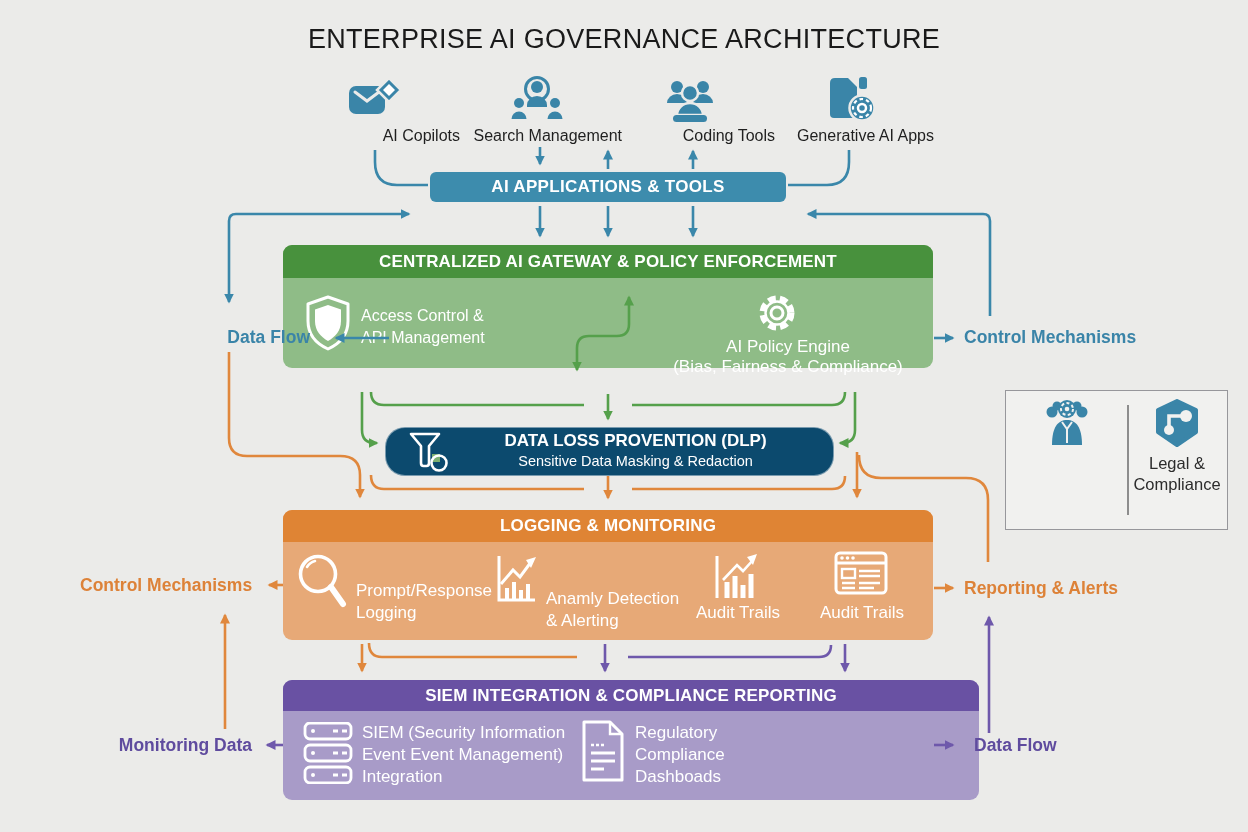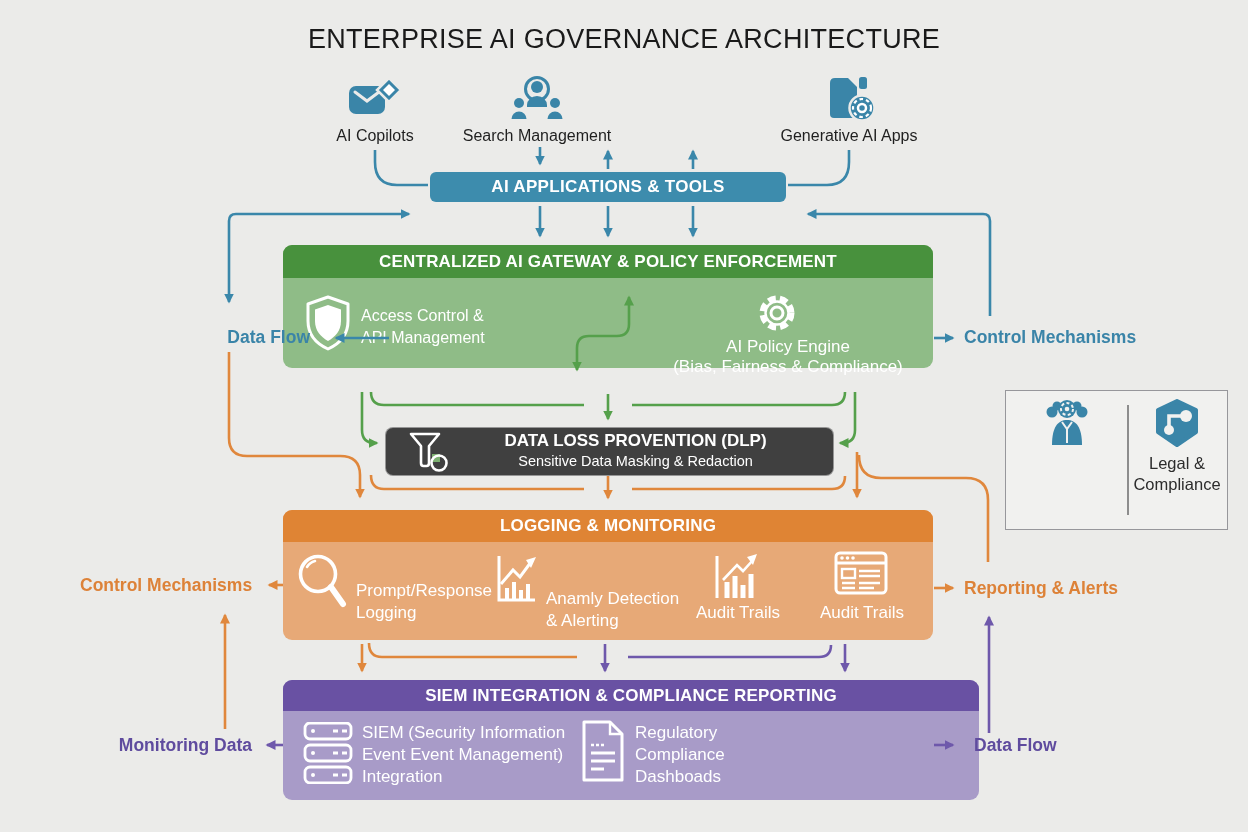--- a/index.html
+++ b/index.html
@@ -1,36 +1,36 @@
 <!DOCTYPE html>
 <html><head>
 <meta charset="utf-8">
 <style>
   html,body{margin:0;padding:0;background:#ebebe9;}
   .stage{position:relative;width:1248px;height:832px;background:#ebebe9;
          font-family:"Liberation Sans",sans-serif;overflow:hidden;}
   .abs{position:absolute;}
   .title{top:24px;left:0;width:100%;text-align:center;font-size:27px;font-weight:normal;
          color:#1a1a1a;letter-spacing:.3px;}
-  .app-item{top:74px;width:170px;text-align:center;}
+  .app-item{top:74px;width:170px;text-align:right;}
   .app-item .ic{height:50px;display:flex;align-items:center;justify-content:center;}
   .app-item .lbl{margin-top:3px;font-size:16px;color:#1f1f1f;}
   .bluebar{left:430px;top:172px;width:356px;height:30px;background:#3d8cad;border-radius:6px;
            color:#fff;font-weight:bold;font-size:17px;text-align:center;line-height:30px;letter-spacing:.3px;}
   .bigbox{border-radius:9px;}
   .box-hdr{position:absolute;left:0;top:0;width:100%;color:#fff;font-weight:bold;font-size:17px;
            text-align:center;letter-spacing:.2px;border-radius:9px 9px 0 0;}
   .wtxt{color:#fff;font-size:17px;line-height:22px;}
   .gateway{left:283px;top:245px;width:650px;height:123px;background:#8fbc87;}
   .gateway .box-hdr{height:33px;line-height:33px;background:#48913d;}
   .logging{left:283px;top:510px;width:650px;height:130px;background:#e7a977;}
   .logging .box-hdr{height:32px;line-height:32px;background:#df8434;}
   .siem{left:283px;top:680px;width:650px;height:120px;background:#a89bc8;padding-left:46px;}
   .siem .box-hdr{height:31px;line-height:31px;background:#6951a3;}
-  .dlp{left:385px;top:427px;width:447px;height:47px;background:#404040;border-radius:8px;
+  .dlp{left:385px;top:427px;width:447px;height:47px;background:#0c4a6e;border-radius:20px;
        border:1px solid rgba(255,255,255,.45);}
   .dlp .txt{position:absolute;left:64px;right:12px;top:2px;text-align:center;color:#fff;}
   .dlp .t1{font-size:17px;font-weight:bold;line-height:22px;}
   .dlp .t2{font-size:14.5px;line-height:19px;}
   .sidepanel{left:1005px;top:390px;width:223px;height:140px;background:#f1f1ef;
              border:1.5px solid #97979b;box-sizing:border-box;}
   .sidepanel .cell{position:absolute;top:0;height:100%;text-align:center;}
   .sidepanel .cell .ic{height:56px;display:flex;align-items:flex-end;justify-content:center;}
   .sidepanel .cell .lbl{margin-top:6px;font-size:16.5px;line-height:21px;color:#2c2c2c;}
   .divider{position:absolute;left:121px;top:14px;width:1.5px;height:110px;background:#8d8d8d;}
@@ -66,20 +66,34 @@
         <path d="M17,30 a10,9 0 0 1 20,0 v2 h-20 z" fill="#3a85a8"></path>
         <circle cx="9" cy="28" r="5" fill="#3a85a8"></circle>
         <path d="M1.5,44 a7.5,7.5 0 0 1 15,0 z" fill="#3a85a8"></path>
         <circle cx="45" cy="28" r="5" fill="#3a85a8"></circle>
         <path d="M37.5,44 a7.5,7.5 0 0 1 15,0 z" fill="#3a85a8"></path>
       </svg>
     </div>
     <div class="lbl">Search Management</div>
   </div>
 
+  <div class="abs app-item" style="left:605px;">
+    <div class="ic">
+      <svg width="54" height="48" viewBox="0 0 54 48">
+        <circle cx="14" cy="12" r="6" fill="#3a85a8"></circle>
+        <circle cx="40" cy="12" r="6" fill="#3a85a8"></circle>
+        <path d="M4,28 a10,9 0 0 1 20,0 z" fill="#3a85a8"></path>
+        <path d="M30,28 a10,9 0 0 1 20,0 z" fill="#3a85a8"></path>
+        <circle cx="27" cy="18" r="8" fill="#3a85a8" stroke="#ebebe9" stroke-width="2.5"></circle>
+        <path d="M14,40 a13,12 0 0 1 26,0 z" fill="#3a85a8" stroke="#ebebe9" stroke-width="2.5"></path>
+        <rect x="10" y="40" width="34" height="7" rx="3.5" fill="#3a85a8"></rect>
+      </svg>
+    </div>
+    <div class="lbl">Coding Tools</div>
+  </div>
 
   <div class="abs bluebar">AI APPLICATIONS &amp; TOOLS</div>
 
   <div class="abs app-item" style="left:764px;">
     <div class="ic">
       <svg width="54" height="48" viewBox="0 0 54 48">
         <path d="M8,8 q0,-5 5,-5 h13 l9,9 v27 q0,4 -4,4 h-19 q-4,0 -4,-4 z" fill="#3a85a8"></path>
         <rect x="37" y="2" width="8" height="12" rx="2.5" fill="#3a85a8"></rect>
         <circle cx="40" cy="33" r="12.5" fill="#3a85a8" stroke="#ebebe9" stroke-width="2.5"></circle>
         <circle cx="40" cy="33" r="9" stroke="#ffffff" stroke-width="2.2" stroke-dasharray="3.6 3" fill="none"></circle>

